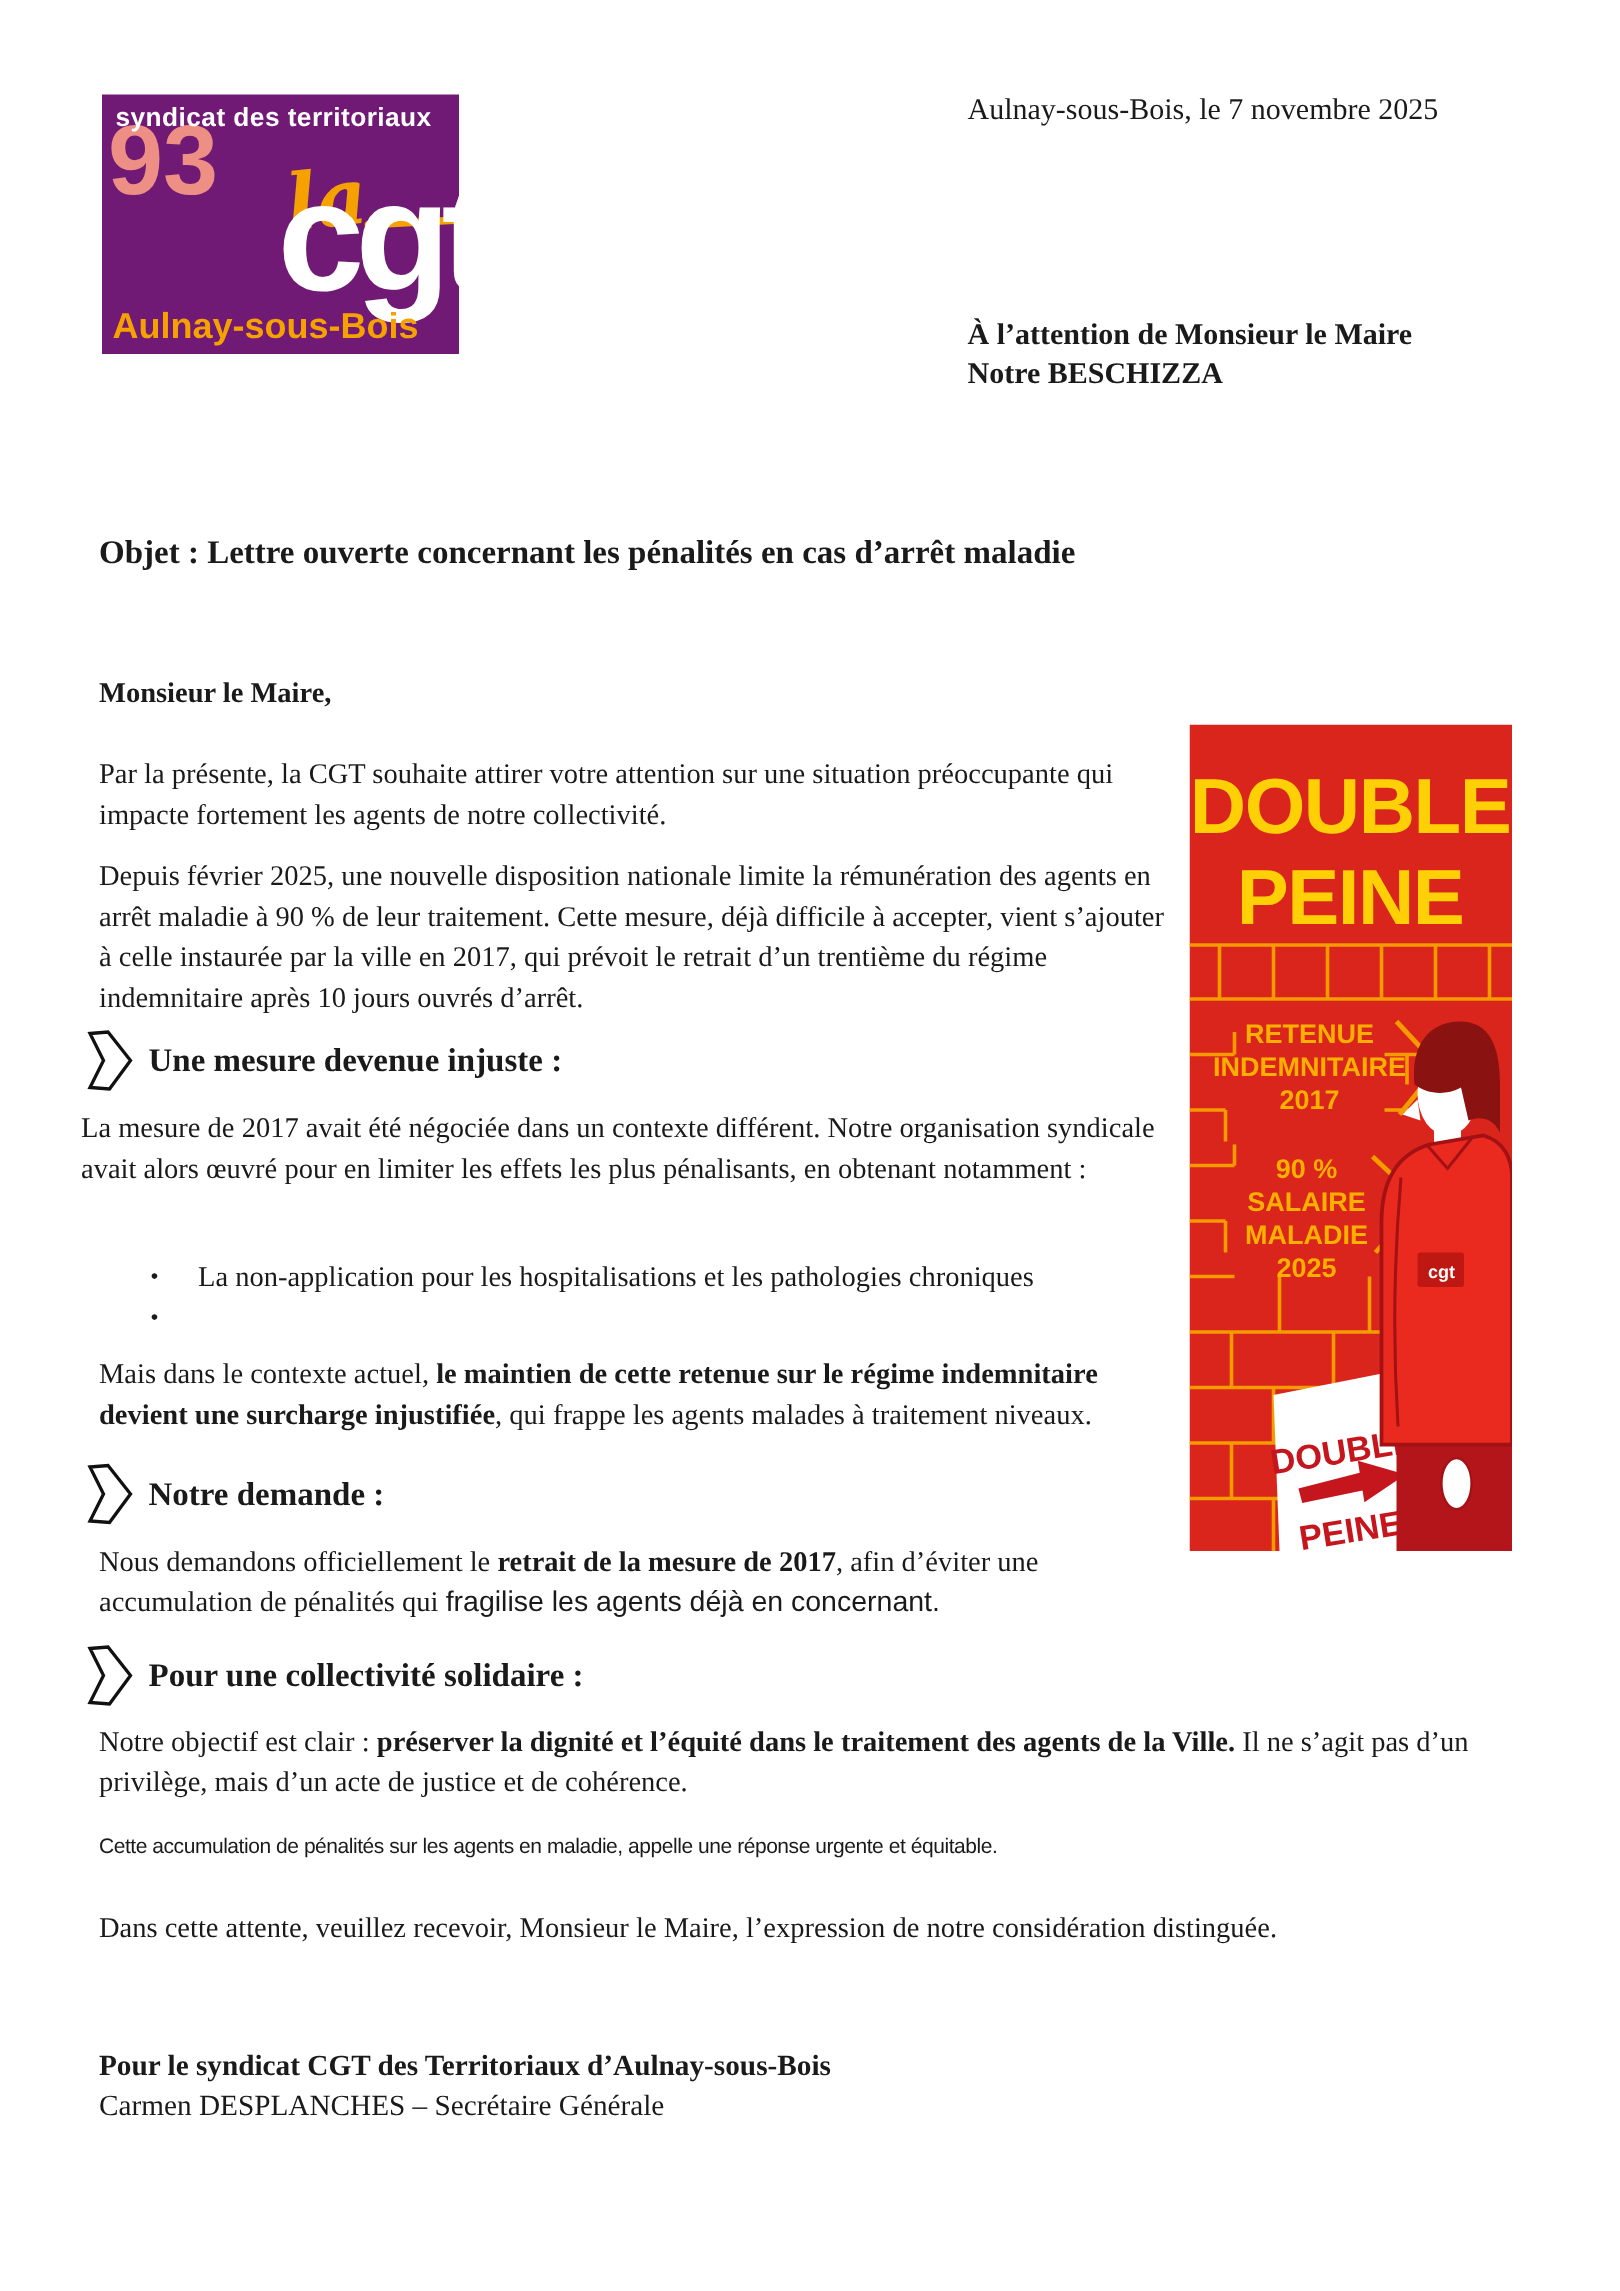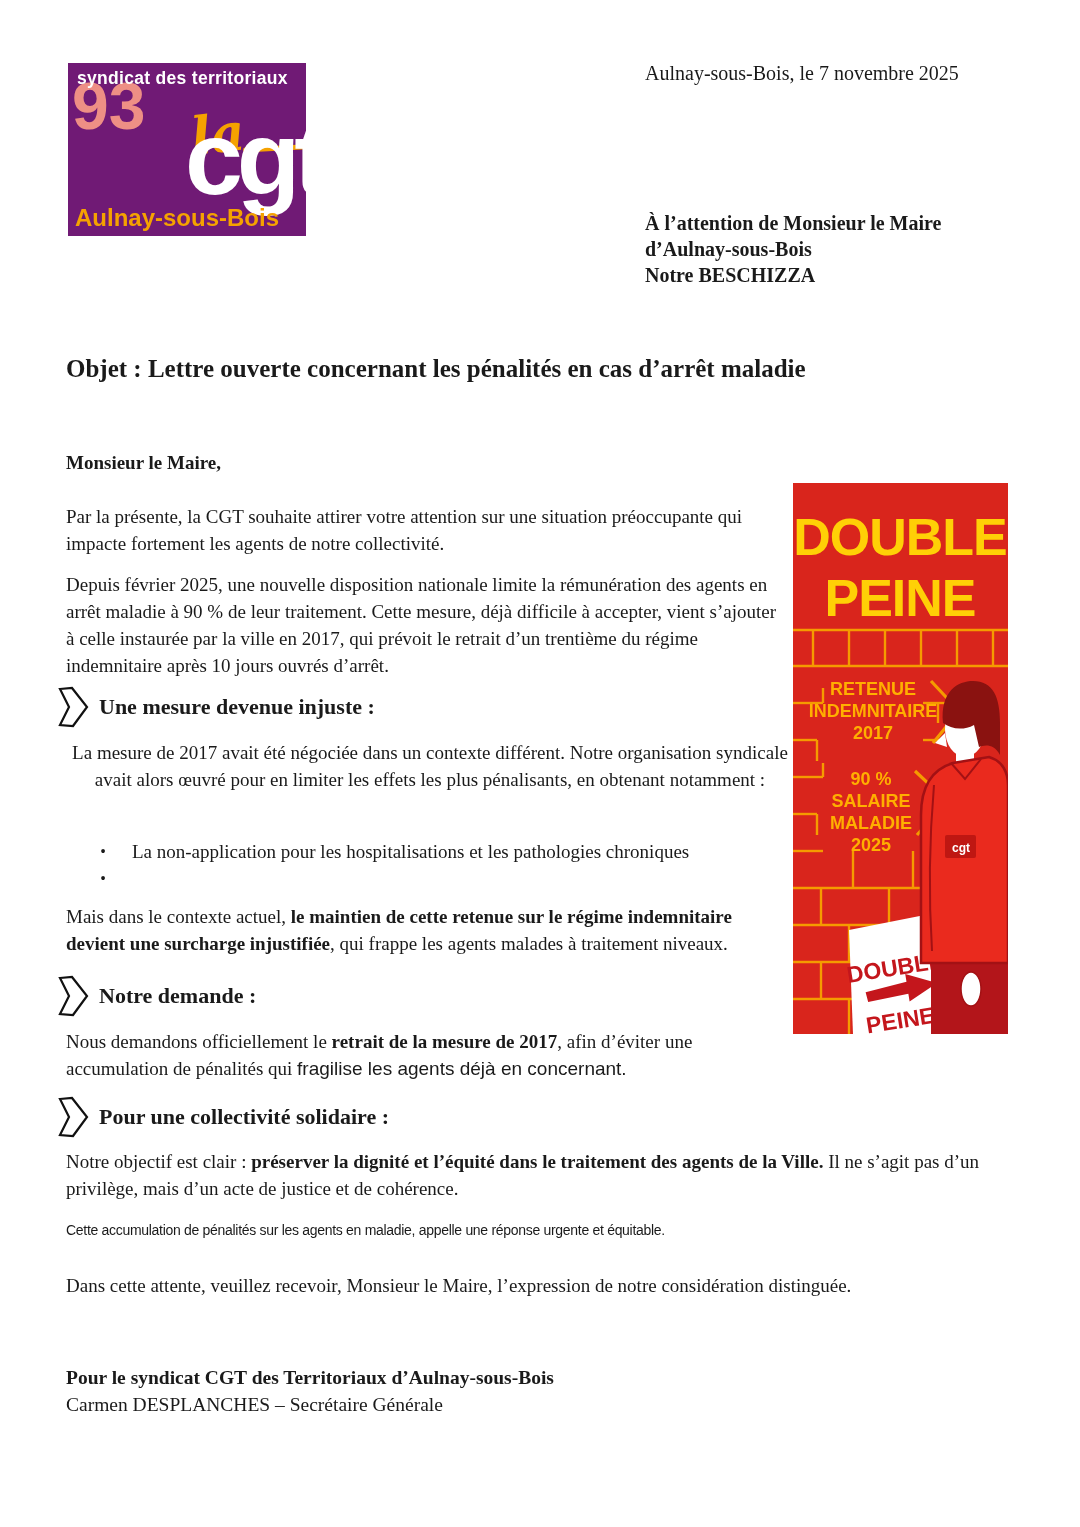--- a/index.html
+++ b/index.html
@@ -18,21 +18,21 @@
     font-style:italic;font-weight:bold;font-size:52px;color:#f5a200;transform:rotate(-6deg);}
   .logo-swash{position:absolute;left:175px;top:82px;width:95px;height:5px;background:#f5a200;
     border-radius:3px;transform:rotate(-3deg);}
   .logo-cgt{position:absolute;left:117px;top:43px;font-family:"Liberation Sans",sans-serif;
     font-weight:bold;font-size:104px;color:#ffffff;letter-spacing:-6px;line-height:1;}
   .logo-bottom{position:absolute;left:7px;bottom:4px;font-family:"Liberation Sans",sans-serif;
     font-weight:bold;font-size:24px;color:#f5a200;}
   
   .date{left:645px;top:62px;font-size:20px;}
   .recipient{left:645px;top:210px;font-size:20px;font-weight:bold;line-height:26px;}
-  .subject{left:66px;top:355px;font-size:25px;font-weight:bold;}
+  .subject{left:66px;top:355px;font-size:22px;font-weight:bold;}
   .salutation{left:66px;top:452px;font-size:19px;font-weight:bold;}
   .body-par{font-size:19px;line-height:27px;}
   .w-narrow{width:716px;}
   .w-wide{width:936px;}
   .sec-head{font-size:22px;font-weight:bold;display:flex;align-items:center;gap:10px;}
   .sec-head svg{flex:0 0 auto;}
   .bullets{left:66px;font-size:19px;line-height:27px;}
   .bullet-row{display:flex;}
   .bullet-dot{width:14px;text-align:center;margin-left:30px;margin-right:22px;font-size:16px;}
   .urgent{font-family:"Liberation Sans",sans-serif;font-weight:normal;font-size:14px;
@@ -53,38 +53,37 @@
     <div class="logo-la">la</div>
     <div class="logo-swash"></div>
     <div class="logo-cgt">cgt</div>
     <div class="logo-bottom">Aulnay-sous-Bois</div>
   </div>
 
   <div class="abs date">Aulnay-sous-Bois, le 7 novembre 2025</div>
 
   <div class="abs recipient">
     <div>À l’attention de Monsieur le Maire</div>
-    <div>d’Aulnay-sous-Bois</div>
     <div>Notre BESCHIZZA</div>
   </div>
 
   <div class="abs subject">Objet : Lettre ouverte concernant les pénalités en cas d’arrêt maladie</div>
 
   <div class="abs salutation">Monsieur le Maire,</div>
 
   <div class="abs body-par w-narrow" style="left:66px;top:503px;">Par la présente, la CGT souhaite attirer votre attention sur une situation préoccupante qui impacte fortement les agents de notre collectivité.</div>
   <div class="abs body-par w-narrow" style="left:66px;top:571px;">Depuis février 2025, une nouvelle disposition nationale limite la rémunération des agents en arrêt maladie à 90 % de leur traitement. Cette mesure, déjà difficile à accepter, vient s’ajouter à celle instaurée par la ville en 2017, qui prévoit le retrait d’un trentième du régime indemnitaire après 10 jours ouvrés d’arrêt.</div>
 
   <div class="abs sec-head" style="left:57px;top:686px;">
     <svg width="32" height="42" viewBox="0 0 32 42">
       <polygon points="3,3 15,2 30,21 16,40 3,39 12,21" fill="#ffffff" stroke="#111111" stroke-width="2.2"></polygon>
     </svg>
     <span>Une mesure devenue injuste :</span>
   </div>
-  <div class="abs body-par w-narrow" style="left:72px;top:739px;text-align:center;">La mesure de 2017 avait été négociée dans un contexte différent. Notre organisation syndicale avait alors œuvré pour en limiter les effets les plus pénalisants, en obtenant notamment :</div>
+  <div class="abs body-par w-narrow" style="left:54px;top:739px;">La mesure de 2017 avait été négociée dans un contexte différent. Notre organisation syndicale avait alors œuvré pour en limiter les effets les plus pénalisants, en obtenant notamment :</div>
 
   <div class="abs bullets w-narrow" style="top:838px;">
     <div class="bullet-row">
       <span class="bullet-dot">•</span>
       <span>La non-application pour les hospitalisations et les pathologies chroniques</span>
     </div>
     <div class="bullet-row">
       <span class="bullet-dot">•</span>
     </div>
   </div>

